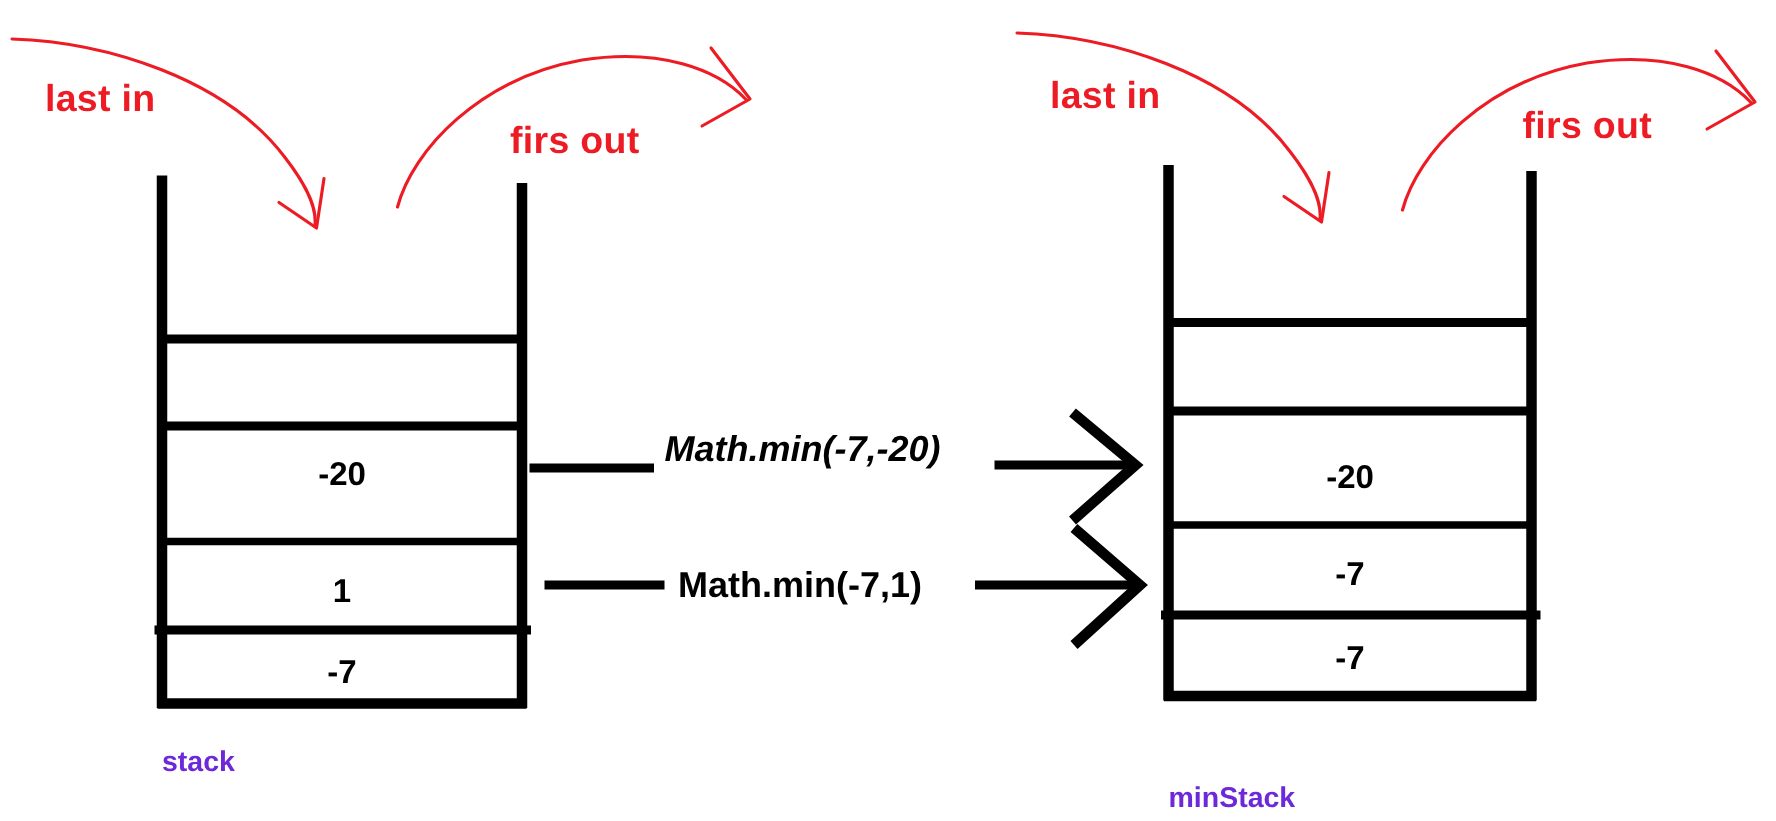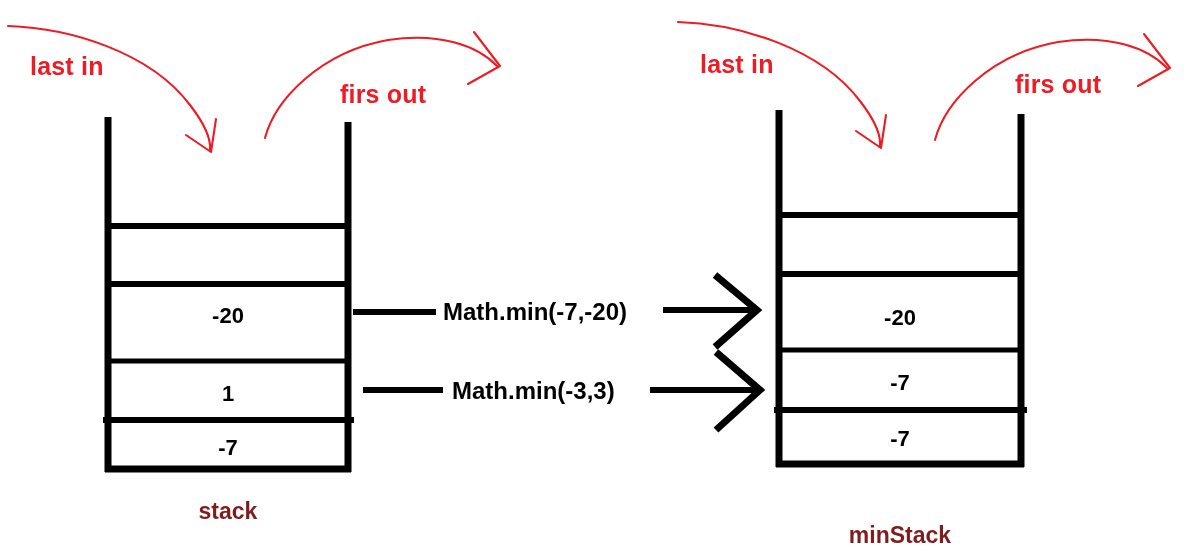--- a/index.html
+++ b/index.html
@@ -29,23 +29,23 @@
     font-size: 22px;
     color: #000000;
     text-align: center;
     line-height: 1;
     white-space: nowrap;
   }
   .stack-caption {
     position: absolute;
     font-family: "Liberation Sans", sans-serif;
     font-weight: bold;
-    font-size: 23px;
-    color: #7f1d1d;
-    text-align: center;
+    font-size: 19px;
+    color: #6d28d9;
+    text-align: left;
     white-space: nowrap;
   }
   .annotation-text {
     position: absolute;
     font-family: "Liberation Sans", sans-serif;
     font-weight: bold;
     font-size: 25px;
     color: #ED1C24;
     white-space: nowrap;
     letter-spacing: 0.2px;
@@ -135,16 +135,16 @@
   <div class="cell-value" style="left:779px; top:428px; width:242px;">-7</div>
 
   <div class="stack-caption" style="left:108px; top:498px; width:240px;">stack</div>
   <div class="stack-caption" style="left:779px; top:522px; width:242px;">minStack</div>
 
   <div class="annotation-text" style="left:30px; top:52px;">last in</div>
   <div class="annotation-text" style="left:340px; top:80px;">firs out</div>
   <div class="annotation-text" style="left:700px; top:50px;">last in</div>
   <div class="annotation-text" style="left:1015px; top:70px;">firs out</div>
 
-  <div class="edge-label" style="left:443px; top:298px;">Math.min(-7,-20)</div>
-  <div class="edge-label" style="left:452px; top:377px;">Math.min(-3,3)</div>
+  <div class="edge-label" style="left:443px; top:286px;font-style:italic;">Math.min(-7,-20)</div>
+  <div class="edge-label" style="left:452px; top:377px;">Math.min(-7,1)</div>
 
 </div>
 
 </body></html>

